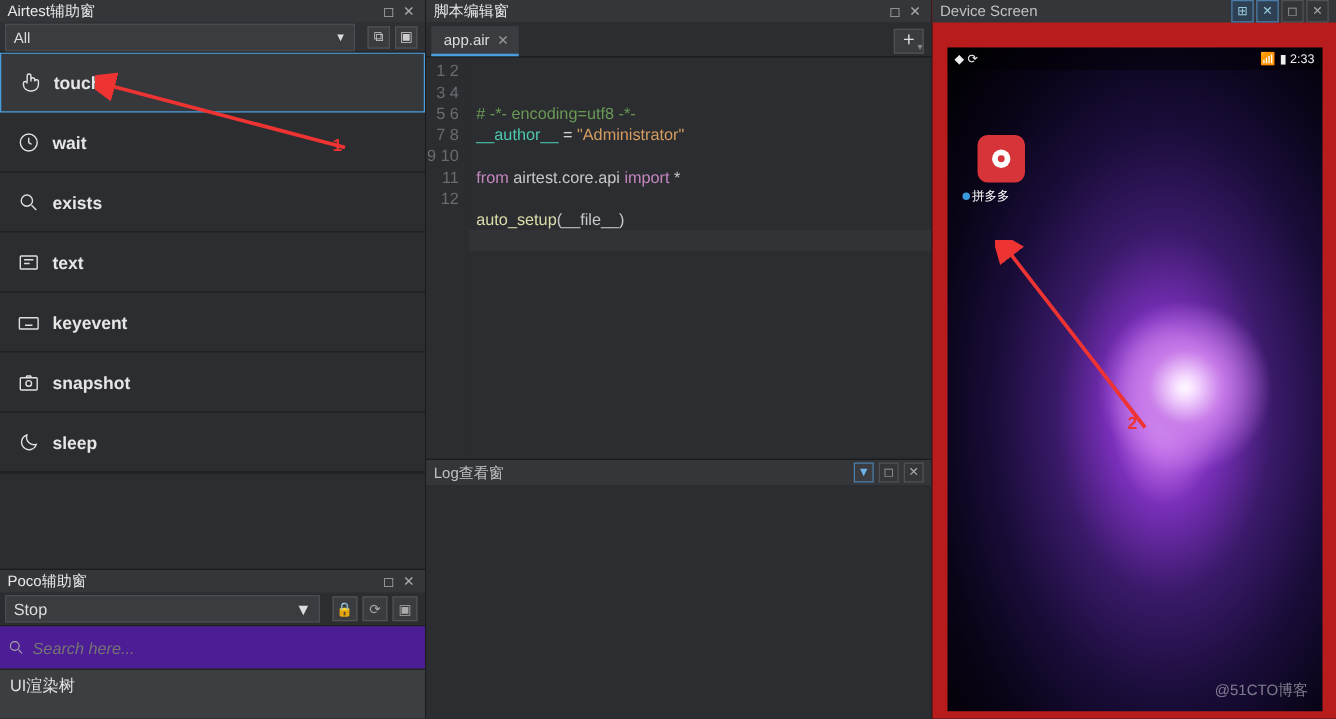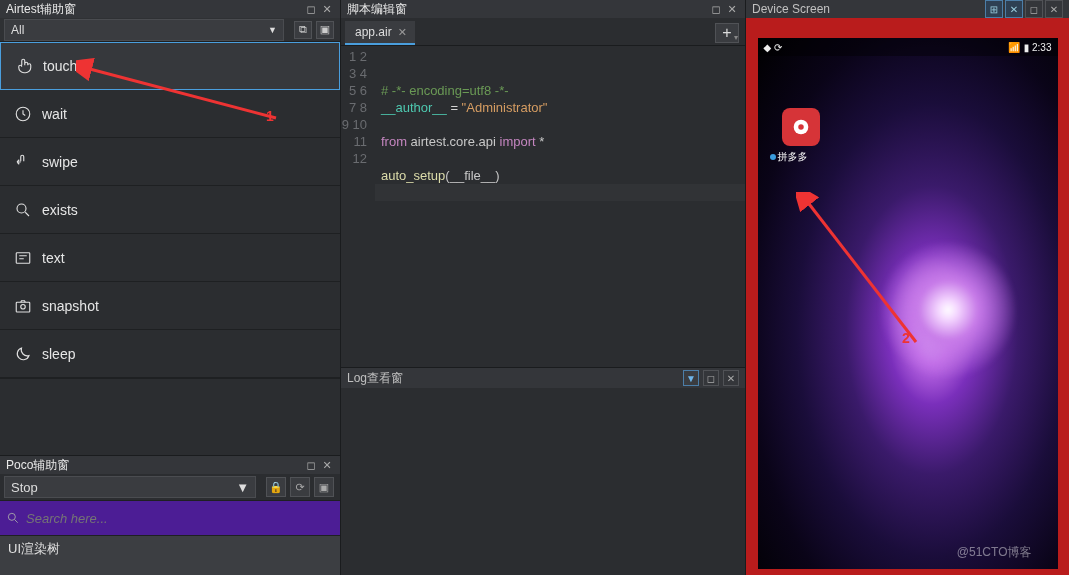--- a/index.html
+++ b/index.html
@@ -11,21 +11,21 @@
 .panel-hdr { height: 18px; display: flex; align-items: center; justify-content: space-between; padding: 0 6px; background: #34363a; font-size: 12px; color: #e8e8e8; }
 .panel-hdr .ctrls { display: flex; gap: 2px; }
 .panel-hdr .ctrls span { width: 14px; height: 14px; display: inline-flex; align-items: center; justify-content: center; color: #aaa; cursor: default; font-size: 11px; }
 
 .filter-row { display: flex; align-items: center; height: 24px; background: #2f3134; border-bottom: 1px solid #1e2022; }
 .filter-select { flex: 1; height: 22px; margin: 1px 4px; background: #3a3c40; border: 1px solid #4a4c50; color: #ddd; padding: 0 6px; display: flex; align-items: center; justify-content: space-between; font-size: 12px; }
 .filter-select .tri { font-size: 9px; }
 .filter-icons { display: flex; gap: 4px; padding: 0 6px; }
 .filter-icons span { width: 18px; height: 18px; background: #3a3c40; border: 1px solid #505256; display: inline-flex; align-items: center; justify-content: center; font-size: 11px; color: #ccc; }
 
-.cmd-list { flex: 1; overflow: hidden; }
+.cmd-list { flex: 1; overflow: hidden; font-weight: bold; }
 .cmd { height: 48px; display: flex; align-items: center; padding-left: 14px; gap: 10px; border-bottom: 1px solid #1e2022; cursor: default; }
 .cmd.selected { border: 1px solid #4a9edd; background: #36383c; }
 .cmd .ico { width: 18px; height: 18px; stroke: #e0e0e0; fill: none; stroke-width: 1.5; flex-shrink: 0; }
 .cmd .lbl { color: #e6e6e6; font-size: 14px; }
 
 .poco-panel { border-top: 1px solid #1a1c1e; }
 .poco-row1 { display: flex; align-items: center; height: 26px; }
 .poco-select { flex: 1; margin: 2px 4px; height: 22px; background: #3a3c40; border: 1px solid #4a4c50; color: #ddd; padding: 0 6px; display: flex; align-items: center; justify-content: space-between; }
 .poco-icons { display: flex; gap: 4px; padding: 0 6px; }
 .poco-icons span { width: 20px; height: 20px; background: #3a3c40; border: 1px solid #505256; display: inline-flex; align-items: center; justify-content: center; font-size: 11px; color: #aaa; }
@@ -62,21 +62,21 @@
 .dev-tools { display: flex; gap: 2px; }
 .dev-tools span { width: 18px; height: 18px; border: 1px solid #4c7ea8; background: #2e4053; display: inline-flex; align-items: center; justify-content: center; font-size: 10px; color: #9cd; }
 .screen-wrap { flex: 1; padding: 20px 6px 6px 6px; display: flex; justify-content: center; }
 .phone { width: 300px; height: 100%; position: relative; background: radial-gradient(ellipse at 58% 55%, #e4b8ff 0%, #c06be8 8%, #7a2fbb 18%, #3a1a6a 35%, #1a0d3a 55%, #0a0418 75%, #000 100%); overflow: hidden; }
 .phone::after { content:""; position:absolute; left:40%; top:38%; width:140px; height:140px; background:radial-gradient(circle,#fff 0%,#f4d6ff 10%,#c77be8 30%,transparent 70%); filter:blur(2px); }
 .statusbar { height: 18px; display: flex; align-items: center; justify-content: space-between; padding: 0 6px; background: rgba(0,0,0,0.4); font-size: 10px; color: #eee; position: relative; z-index: 2; }
 .app-icon { position: absolute; top: 70px; left: 24px; width: 38px; height: 38px; background: #d63438; border-radius: 8px; display: flex; align-items: center; justify-content: center; z-index: 3; }
 .app-icon svg { width: 22px; height: 22px; fill: #fff; }
 .app-lbl { position: absolute; top: 112px; left: 20px; font-size: 10px; color: #fff; z-index: 3; }
 .app-dot { position: absolute; top: 116px; left: 12px; width: 6px; height: 6px; background: #3a9bdc; border-radius: 50%; z-index: 3; }
-.watermark { position: absolute; bottom: 8px; right: 26px; font-size: 12px; color: rgba(255,255,255,0.45); z-index: 3; }
+.watermark { position: absolute; bottom: 8px; right: 11px; font-size: 12px; color: rgba(255,255,255,0.45); z-index: 3; }
 
 .arrow-1 { position: absolute; top: 58px; left: 76px; pointer-events: none; }
 .num-1 { position: absolute; top: 108px; left: 266px; color: #e33; font-size: 14px; font-weight: 600; }
 .arrow-2 { position: absolute; top: 192px; left: 796px; pointer-events: none; z-index: 50; }
 .num-2 { position: absolute; top: 330px; left: 902px; color: #e33; font-size: 14px; font-weight: 600; z-index: 50; }
 </style>
 </head>
 <body>
 
 <div class="col-left" style="position:relative">
@@ -106,37 +106,38 @@
     </div>
     <div class="cmd">
       <svg class="ico" viewBox="0 0 24 24">
           <circle cx="12" cy="12" r="9"></circle>
           <path d="M12 7v5l3 2"></path>
         </svg>
       <span class="lbl">wait</span>
     </div>
     <div class="cmd">
       <svg class="ico" viewBox="0 0 24 24">
-          <path d="M9 11V5a2 2 0 014 0v6M4 12l3-3m-3 3l3 3m-3-3h5"></path>
-        </svg>
-      <span class="lbl">swipe</span>
-    </div>
-    <div class="cmd">
-      <svg class="ico" viewBox="0 0 24 24">
           <circle cx="10" cy="10" r="6"></circle>
           <path d="M15 15l5 5"></path>
         </svg>
       <span class="lbl">exists</span>
     </div>
     <div class="cmd">
       <svg class="ico" viewBox="0 0 24 24">
           <rect x="3" y="5" width="18" height="14" rx="1"></rect>
           <path d="M7 9h10M7 13h6"></path>
         </svg>
       <span class="lbl">text</span>
+    </div>
+    <div class="cmd">
+      <svg class="ico" viewBox="0 0 24 24">
+          <rect x="2" y="7" width="20" height="12" rx="1"></rect>
+          <path d="M6 11h0M10 11h0M14 11h0M18 11h0M8 15h8"></path>
+        </svg>
+      <span class="lbl">keyevent</span>
     </div>
     <div class="cmd">
       <svg class="ico" viewBox="0 0 24 24">
           <rect x="3" y="7" width="18" height="13" rx="1"></rect>
           <circle cx="12" cy="13" r="3"></circle>
           <path d="M9 7l1-2h4l1 2"></path>
         </svg>
       <span class="lbl">snapshot</span>
     </div>
     <div class="cmd">

